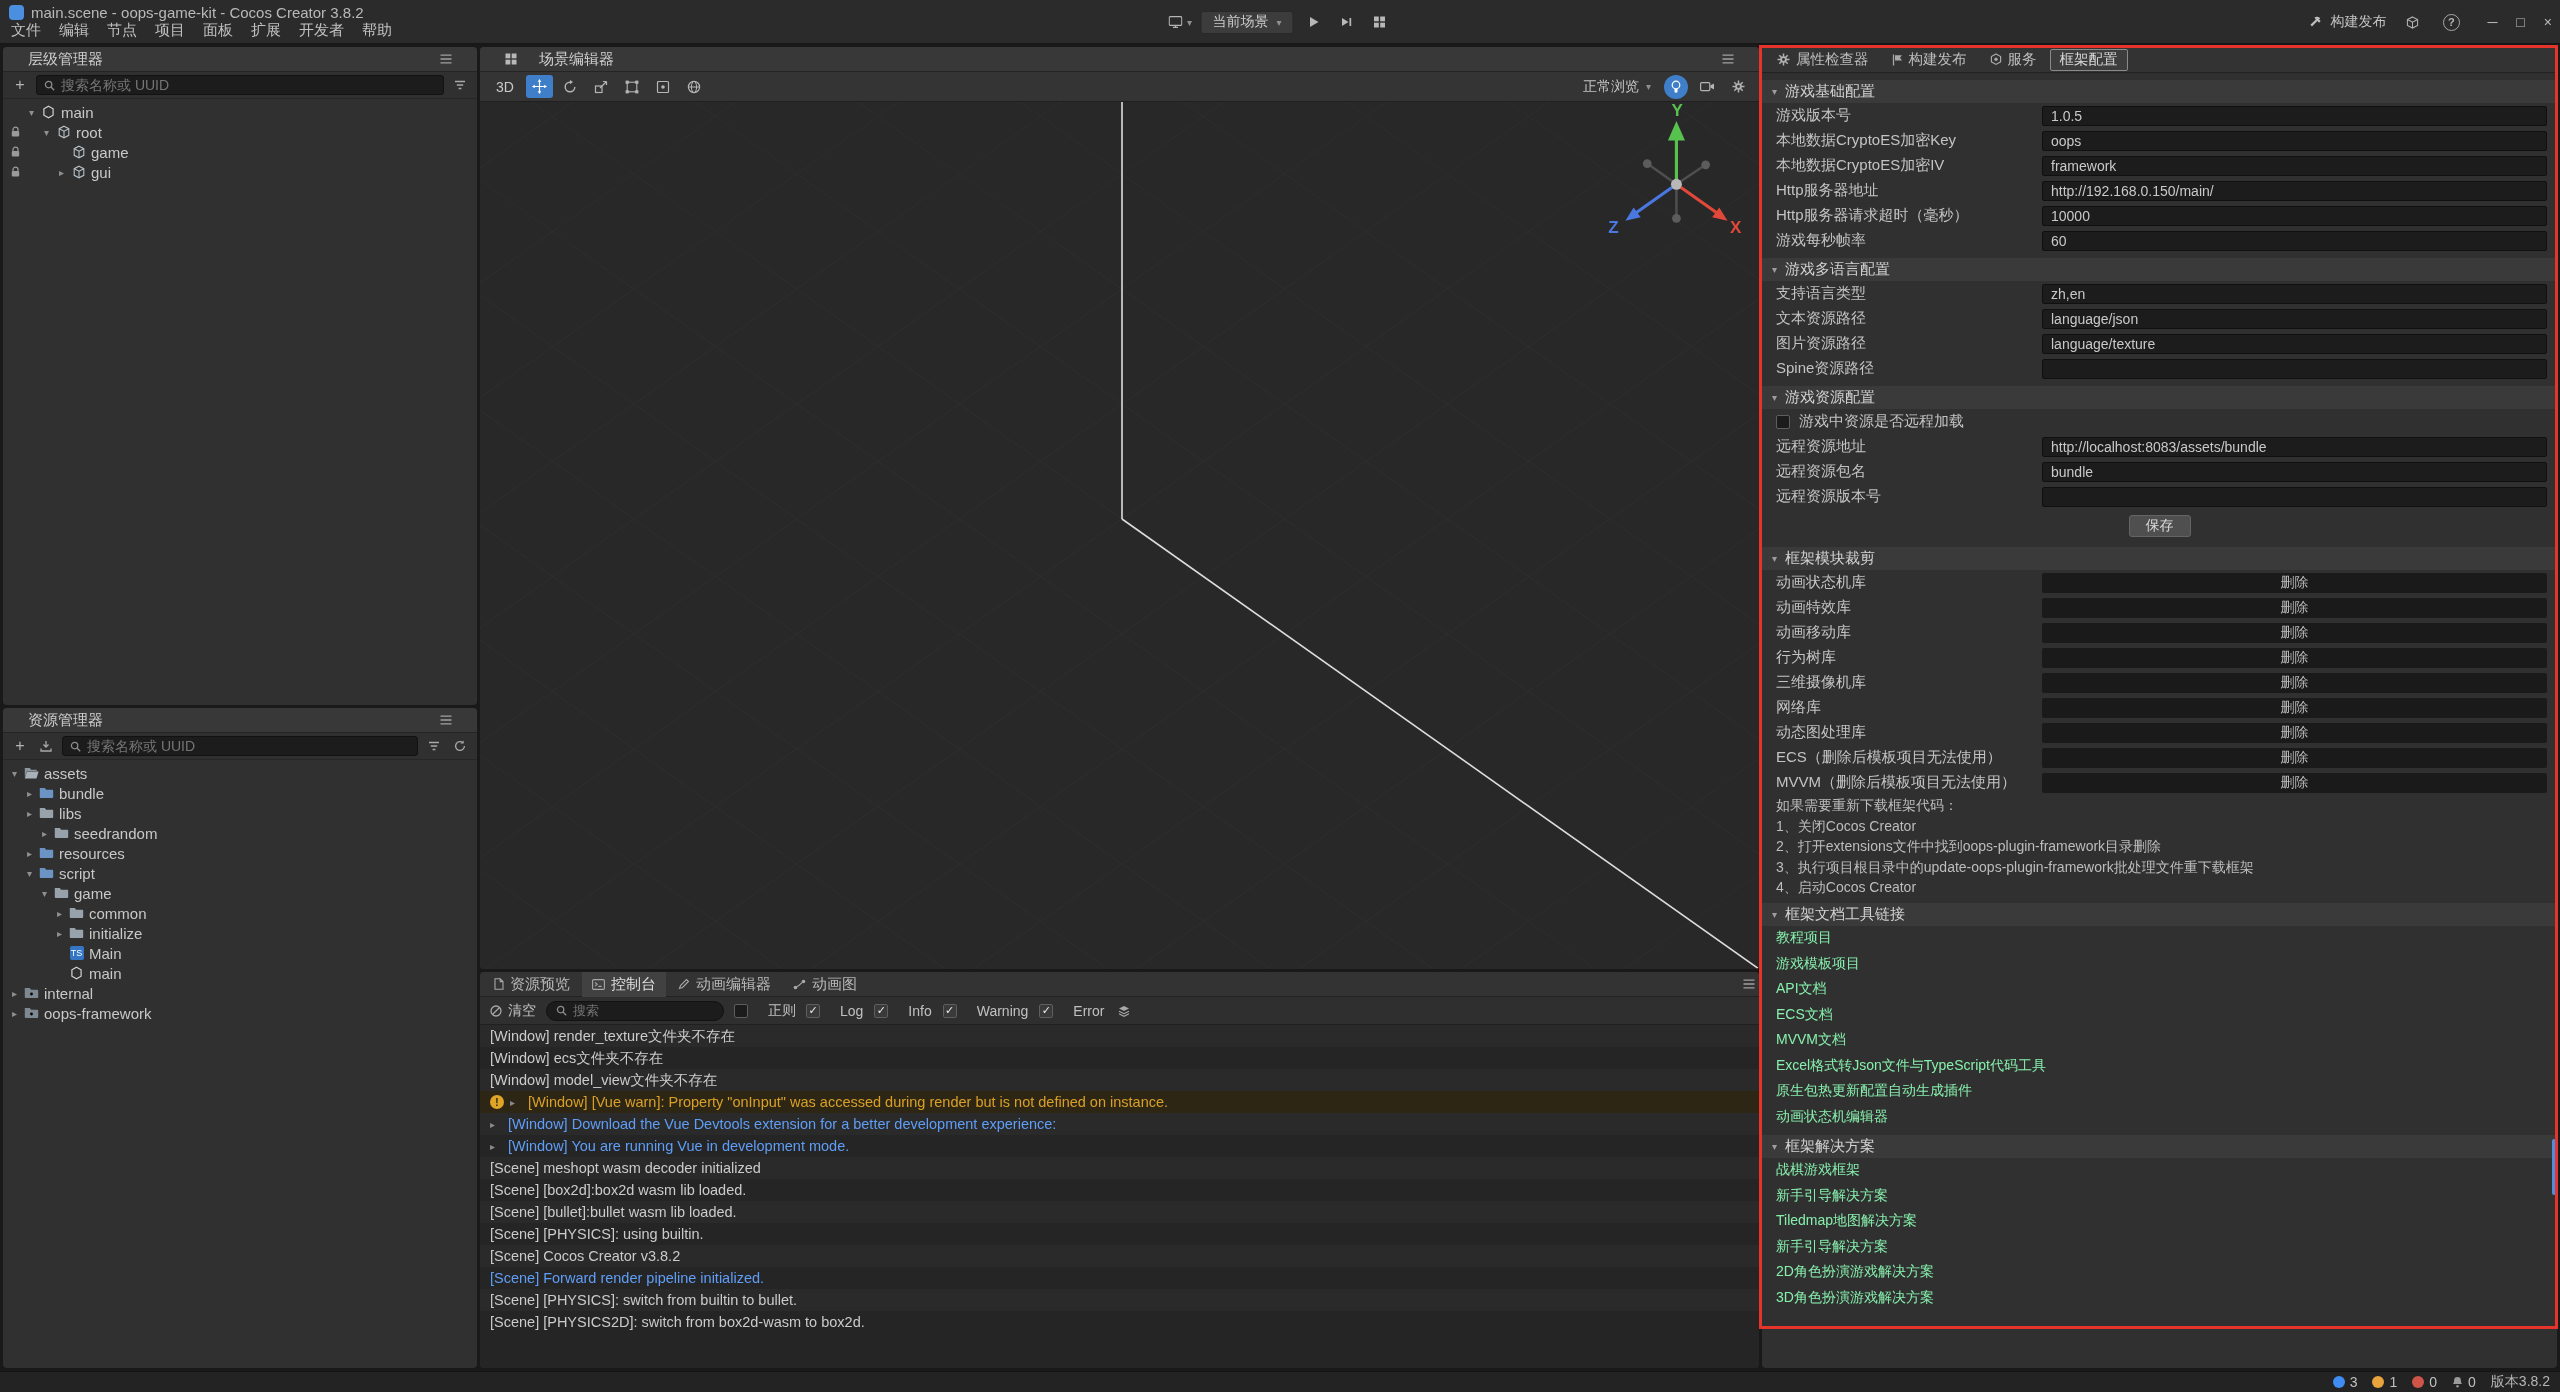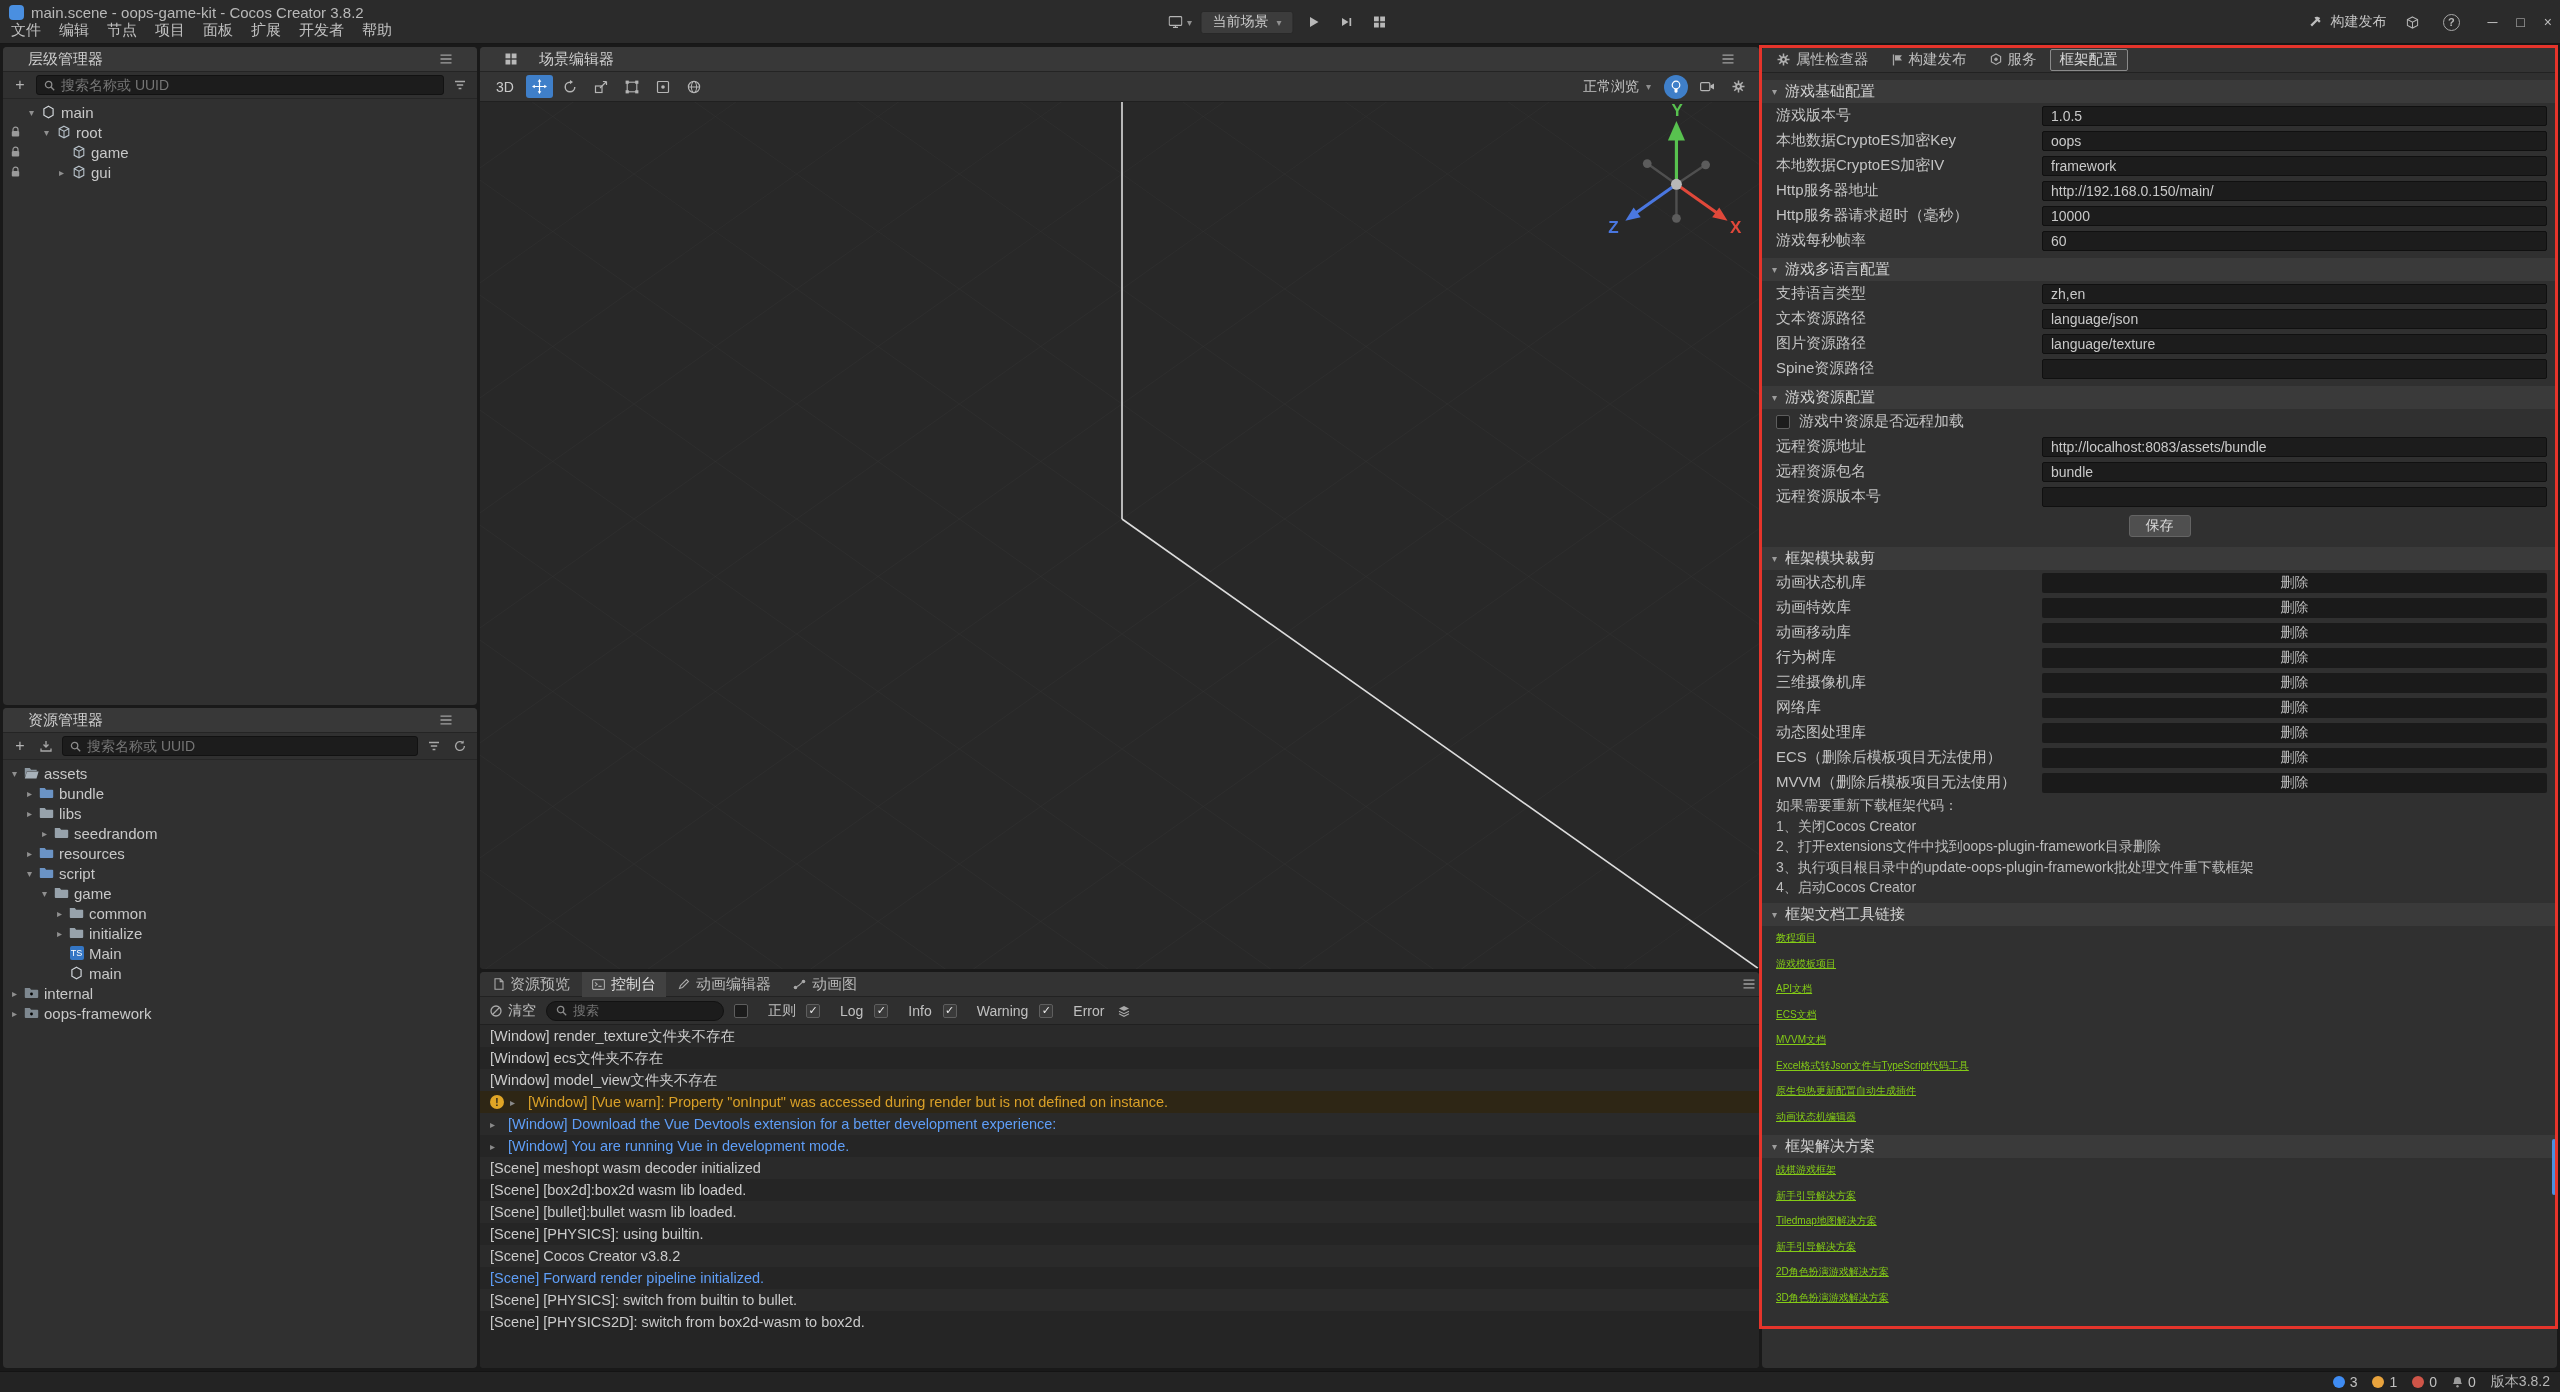--- a/index.html
+++ b/index.html
@@ -91,21 +91,21 @@
 .plabel{width:266px;flex:none;font-size:15px;color:#c3c3c3;white-space:nowrap;overflow:hidden}
 .pinput{flex:1;min-width:0;height:20px;background:var(--input);border:1px solid #101010;border-radius:2px;padding:0 8px;font-size:14px;color:#c9c9c9;font-family:inherit;outline:none}
 .chk-row{height:25px;display:flex;align-items:center;gap:9px;padding:0 14px;font-size:15px;color:#c3c3c3}
 .save-row{height:33px;display:flex;align-items:center;justify-content:center}
 .save-btn{height:22px;background:#4f4f4f;border:1px solid #646464;border-radius:3px;color:#dcdcdc;font-size:14px;display:flex;align-items:center;justify-content:center;padding:0 16px}
 .mod-row{height:25px;display:flex;align-items:center;padding:0 10px 0 14px}
 .mod-bar{flex:1;height:20px;background:#1a1a1a;border-radius:2px;display:flex;align-items:center;justify-content:center}
 .mod-del{font-size:14px;color:#b9b9b9}
 .note-line{padding:0 14px;line-height:20.5px;font-size:14px;color:#bdbdbd;white-space:nowrap;overflow:hidden}
 .link-row{height:25.5px;display:flex;align-items:center;padding:0 14px}
-.link{font-size:10px;color:#84cc16;text-decoration:underline;white-space:nowrap}
+.link{font-size:14px;color:#86efac;white-space:nowrap}
 .vthumb{position:absolute;right:1px;top:1066px;width:4px;height:56px;background:var(--accent);border-radius:2px}
 
 .statusbar{height:21px;background:#232323;border-top:1px solid #141414;display:flex;align-items:center;justify-content:flex-end;gap:15px;padding:0 10px;font-size:14px;color:#c0c0c0}
 .counter{display:flex;align-items:center;gap:5px}
 .cdot{width:12px;height:12px;border-radius:50%;flex:none}
 .dot-log{background:#3f8cf3}.dot-warn{background:#e8a33d}.dot-err{background:#cf5548}
 .version{color:#b5b5b5}
 
 .highlight-box{position:absolute;left:1759px;top:45px;width:799px;height:1284px;border:3px solid var(--highlight);pointer-events:none;z-index:50}
 </style>

